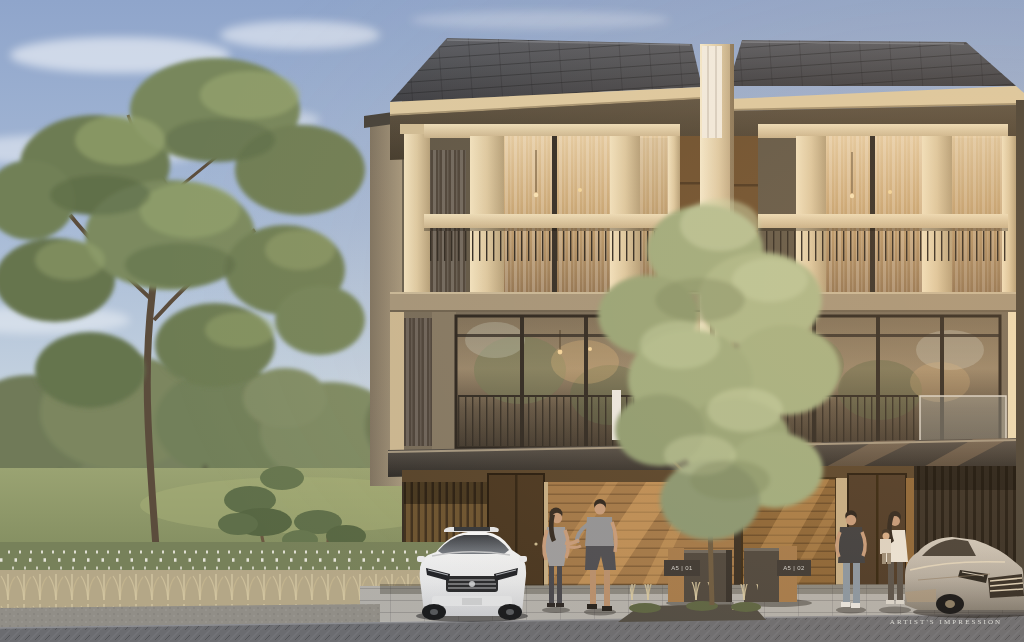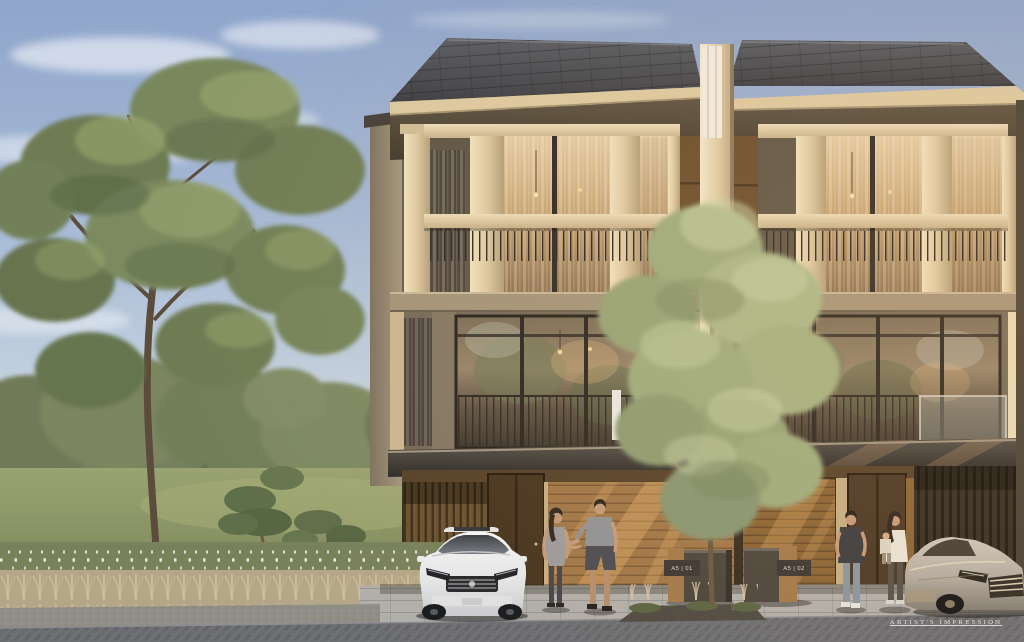--- a/index.html
+++ b/index.html
@@ -6,21 +6,21 @@
   #stage{position:relative;width:1024px;height:642px;overflow:hidden;
          font-family:"Liberation Sans",sans-serif;}
   #stage svg{position:absolute;left:0;top:0;display:block;}
   .plate-label{position:absolute;z-index:5;color:#d3cfc7;font-size:6px;
                letter-spacing:.4px;text-align:center;line-height:16px;
                font-family:"Liberation Sans",sans-serif;}
   #plate1{left:664px;top:560px;width:36px;height:16px;}
   #plate2{left:777px;top:560px;width:34px;height:16px;}
   #caption{position:absolute;z-index:5;left:872px;top:618px;width:148px;height:12px;
            color:rgba(242,240,233,.82);font-size:7px;letter-spacing:2.1px;
-           text-align:center;font-family:"Liberation Serif",serif;text-decoration:underline;}
+           text-align:center;font-family:"Liberation Serif",serif;}
 </style>
 </head>
 <body>
 
 <div id="stage">
 <svg width="1024" height="642" viewBox="0 0 1024 642">
 <defs>
   <linearGradient id="skyG" x1="0" y1="0" x2="0" y2="1">
     <stop offset="0" stop-color="#8fa5cb"></stop>
           <stop offset=".35" stop-color="#a7bad6"></stop>

